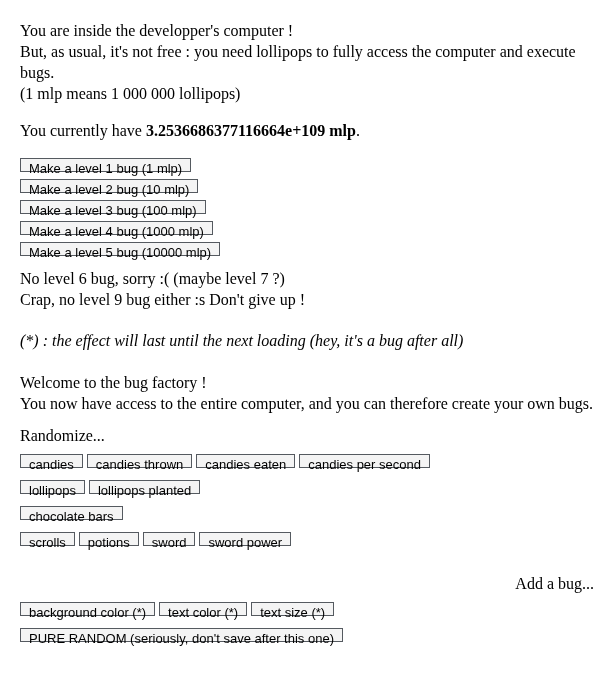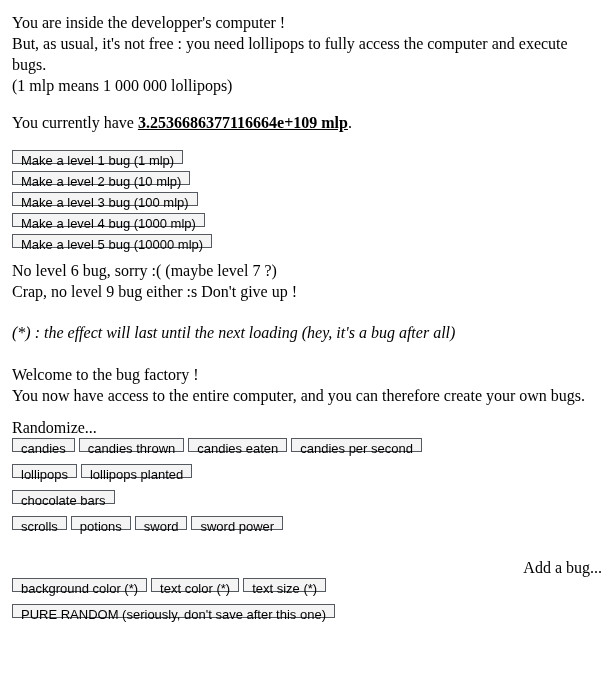--- a/index.html
+++ b/index.html
@@ -7,40 +7,40 @@
     padding: 0;
     background: #ffffff;
     width: 614px;
     height: 691px;
     overflow: hidden;
   }
   .page {
     box-sizing: border-box;
     width: 614px;
     height: 691px;
-    padding: 12px;
+    padding: 20px;
     font-family: "Liberation Serif", serif;
     font-size: 16px;
     line-height: 21px;
     color: #000000;
   }
   .text-line { margin: 0; }
   .balance { margin: 16px 0 0 0; }
-  .balance b { font-weight: bold; text-decoration: underline; }
+  .balance b { font-weight: bold; }
   #bug-buttons { margin-top: 17px; }
   #bug-buttons .btn-line { margin-top: 0; }
   #bug-buttons .btn-line:first-child { margin-top: 0; }
   .msg-block { margin-top: 5px; }
   .footnote { margin: 20px 0 0 0; font-style: italic; }
   .factory-block { margin-top: 21px; }
   .section-heading { margin: 0; }
   .randomize-heading { margin-top: 11px; }
   .addbug-heading { margin-top: 20px; text-align: right; }
   .btn-rows .btn-row { margin-top: 5px; }
-  .btn-rows .btn-row:first-child { margin-top: 0; }
+  .btn-rows .btn-row:first-child { margin-top: 8px; }
   .ui-btn {
     font-family: "Liberation Sans", sans-serif;
     font-size: 13px;
     color: #000000;
     background: #f4f4f4;
     border: 1px solid #555a60;
     border-radius: 0;
     height: 14px;
     line-height: 14px;
     padding: 3px 8px;

